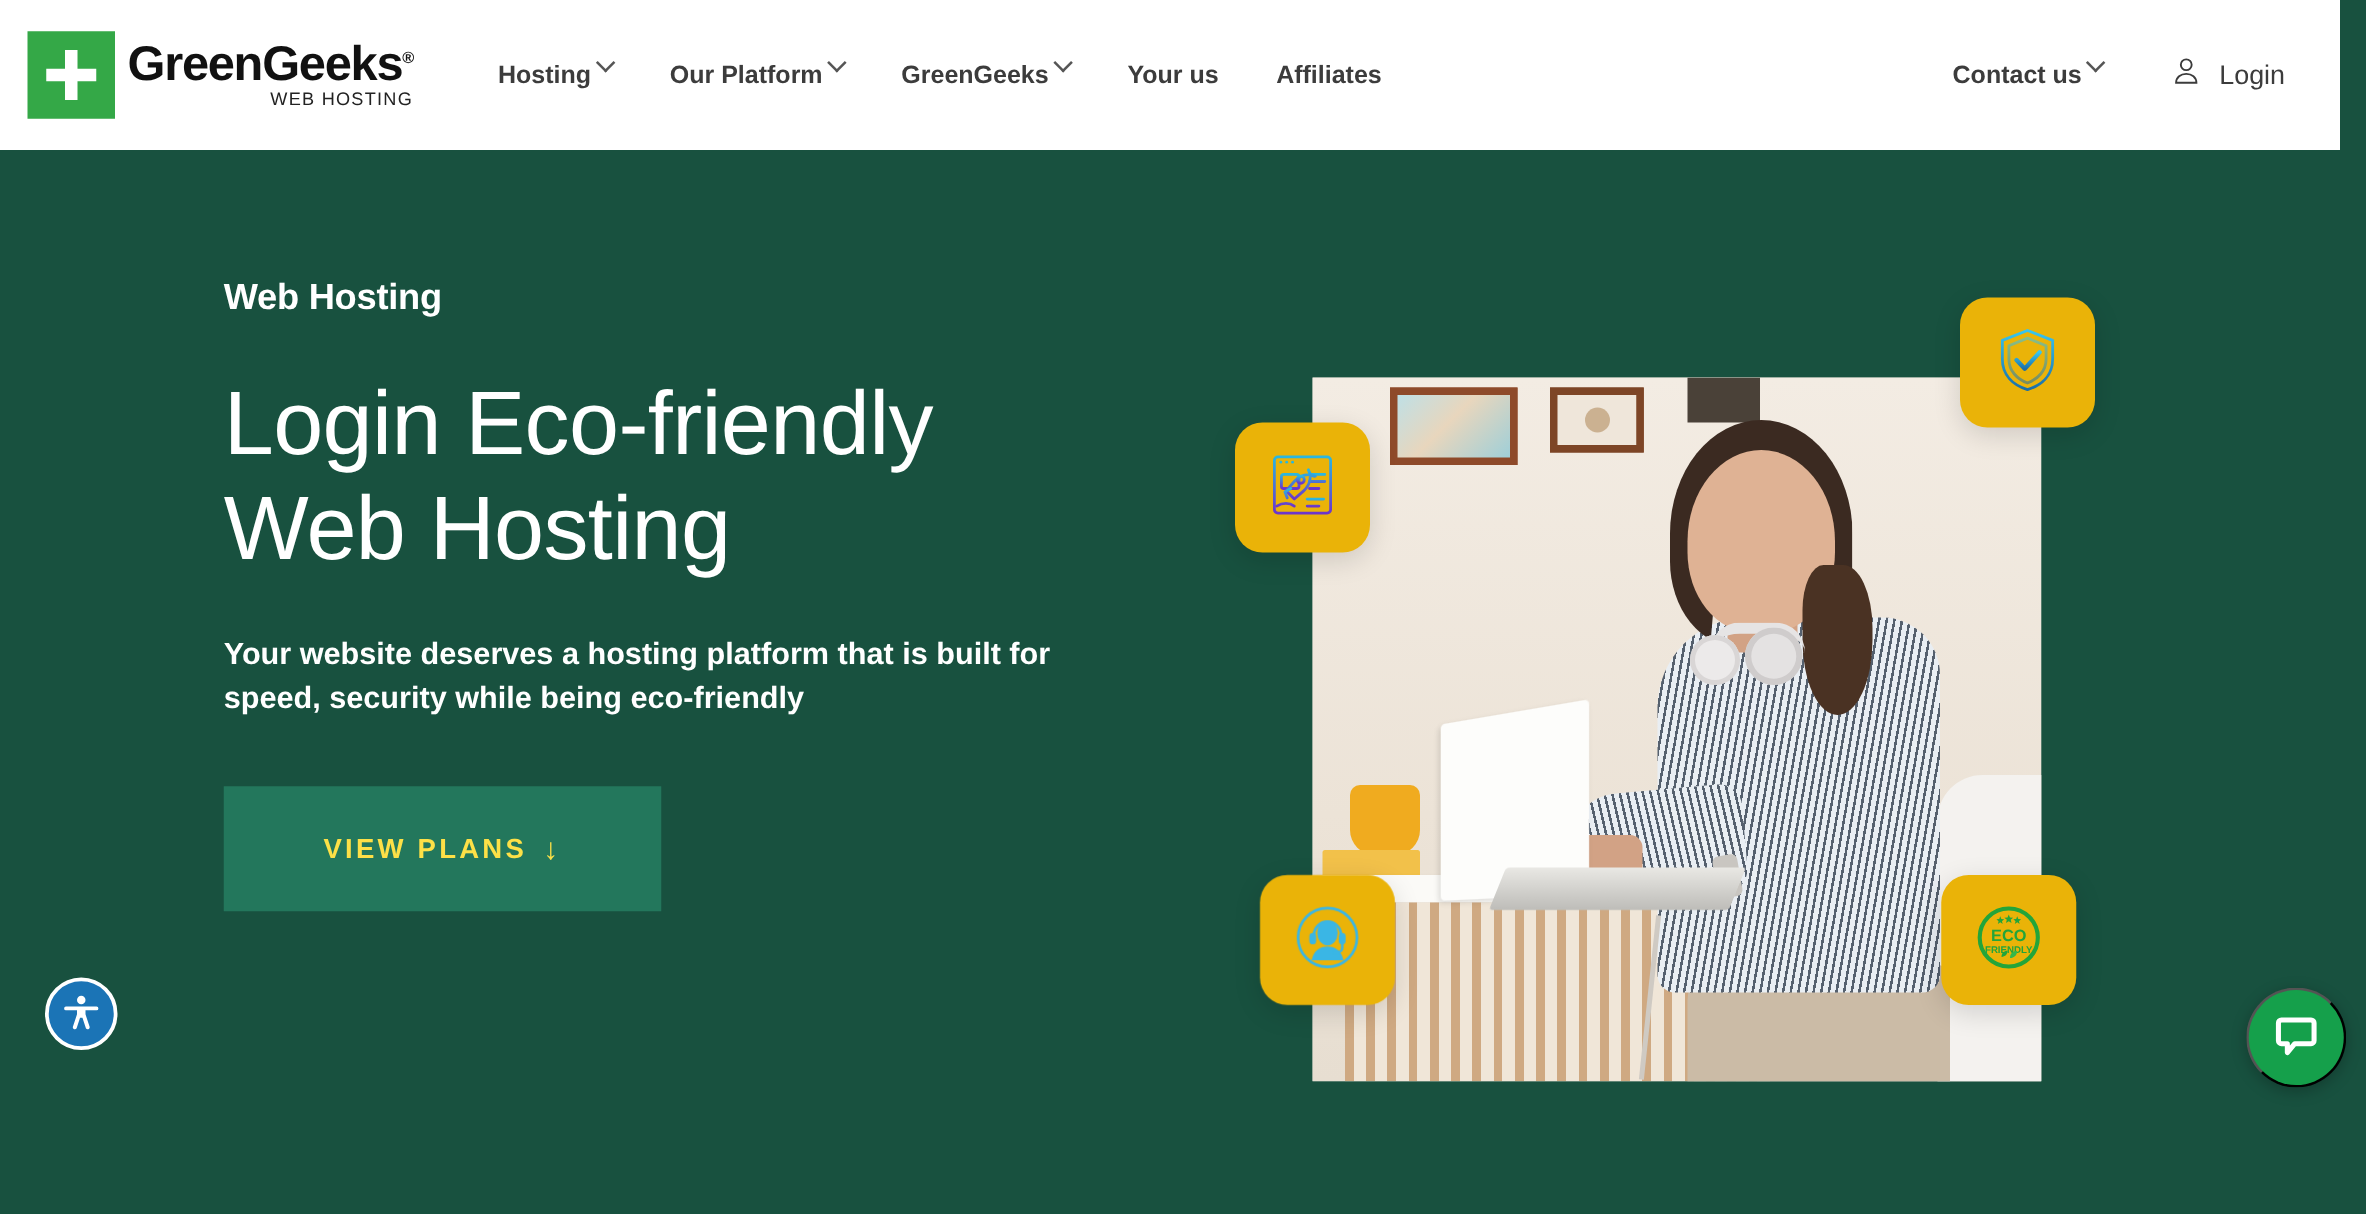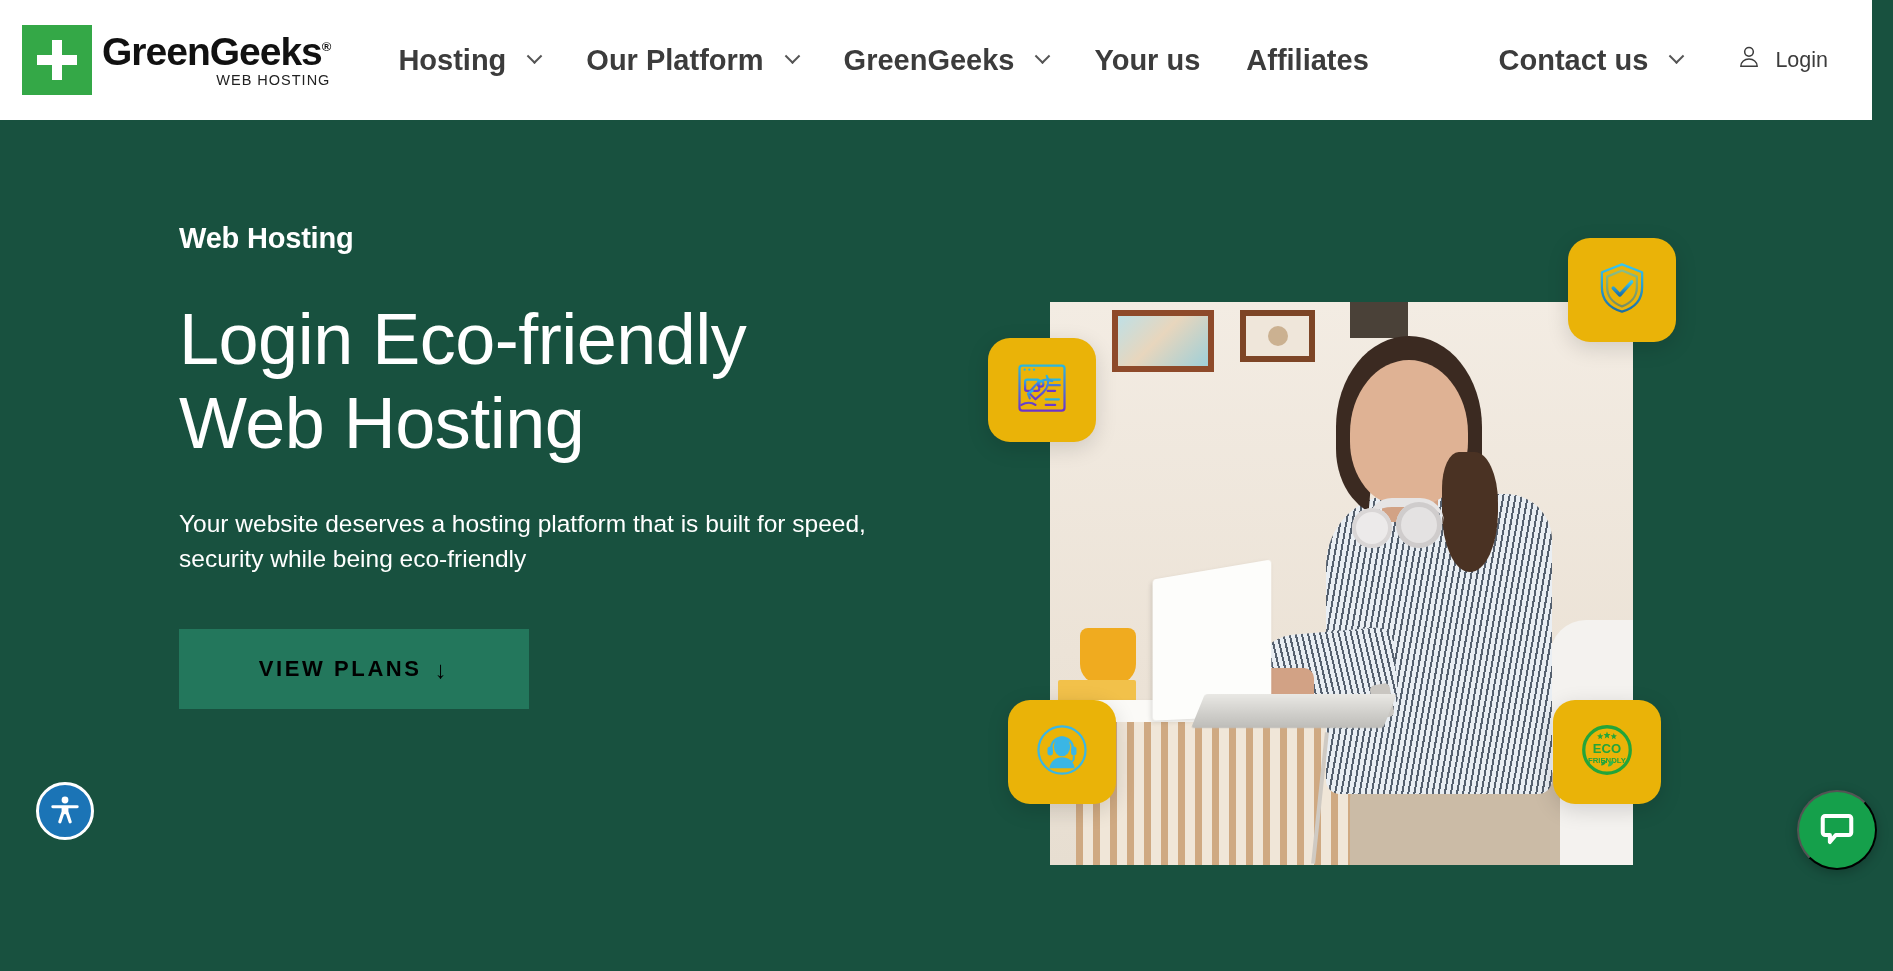--- a/index.html
+++ b/index.html
@@ -91,23 +91,23 @@
 
   .nav-main {
     display: flex;
     align-items: center;
     margin-left: 68px;
     gap: 46px;
   }
 
   .nav-item {
     display: flex;
-    align-items: center;
-    gap: 23px;
-    font-size: 29px;
+    align-items: flex-start;
+    gap: 6px;
+    font-size: 20px;
     font-weight: bold;
     color: #3c3c3c;
     cursor: pointer;
     white-space: nowrap;
   }
 
   .chev {
     display: inline-block;
     width: 11px; height: 11px;
     border-right: 2px solid #555;
@@ -159,30 +159,30 @@
     letter-spacing: -0.5px;
     font-stretch: condensed;
   }
 
   .hero-sub {
     margin-top: 42px;
     font-size: 24.5px;
     color: #ffffff;
     line-height: 1.42;
     max-width: 690px;
-    font-weight: 400;
+    font-weight: 700;
   }
 
   .cta-btn {
     margin-top: 52px;
     width: 350px;
-    height: 80px;
+    height: 100px;
     background: #23775c;
     border: none;
-    color: #000000;
+    color: #fde047;
     font-family: "Liberation Sans", sans-serif;
     font-size: 22px;
     font-weight: bold;
     letter-spacing: 2.6px;
     display: flex;
     align-items: center;
     justify-content: center;
     gap: 13px;
     cursor: pointer;
   }

